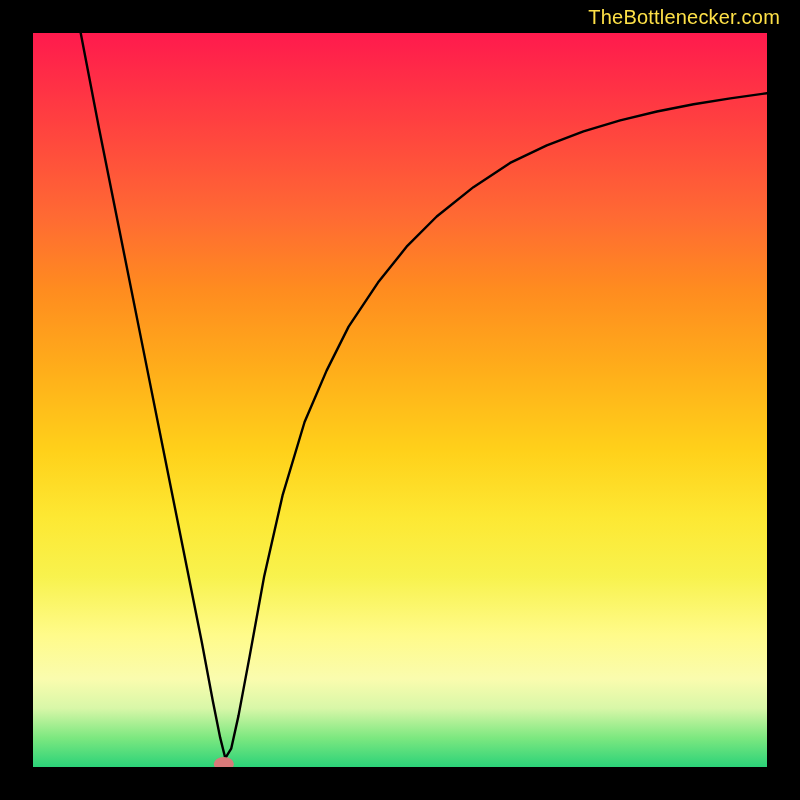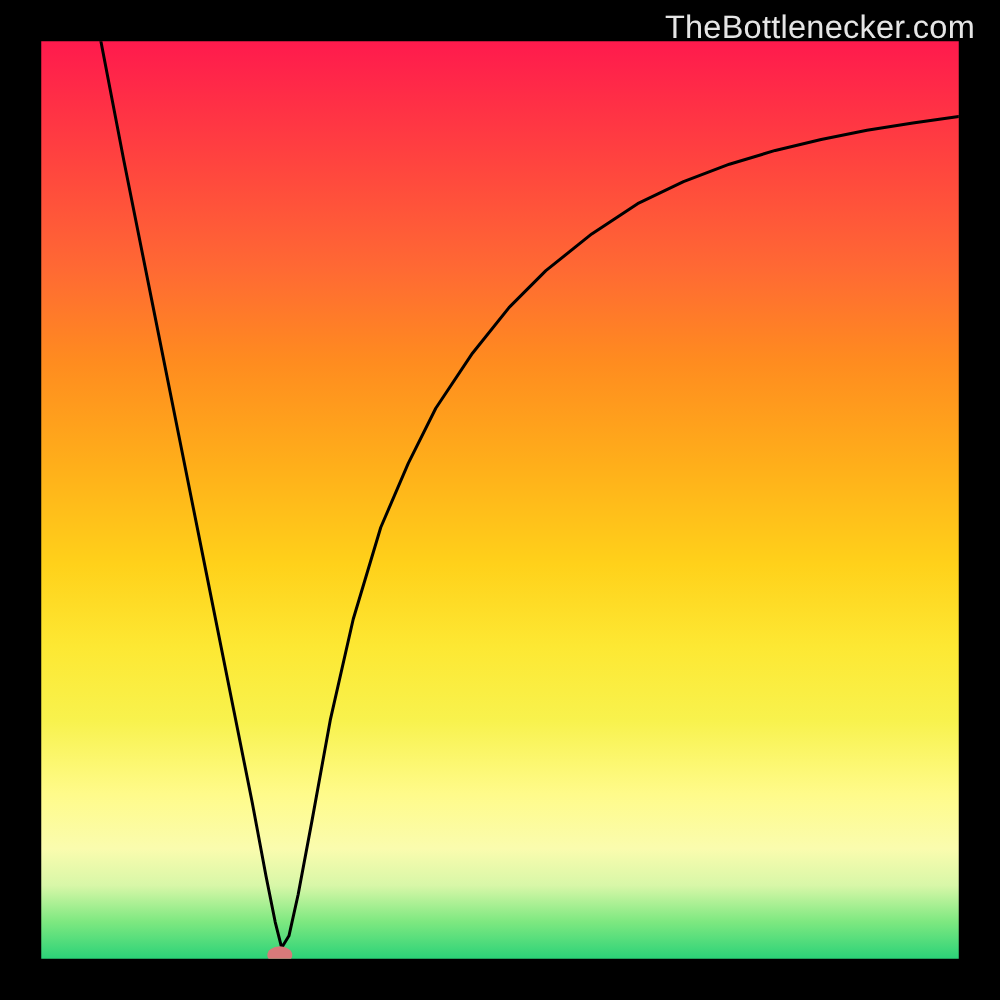--- a/index.html
+++ b/index.html
@@ -39,22 +39,22 @@
       #fafcae 88%,
       #d8f7a8 92%,
       #7de880 96%,
       #2bd278 100%
     );
   }
   .watermark {
     position: absolute;
     top: 6px;
     right: 20px;
-    color: #e5e5e5;
-    font-size: 26px;
+    color: #fde047;
+    font-size: 20px;
     font-weight: 500;
     letter-spacing: 0.2px;
   }
 </style>
 </head>
 <body>
 
 <div class="frame">
   <div class="plot-area">
     <svg id="curve-svg" width="734" height="734" viewBox="0 0 734 734">

